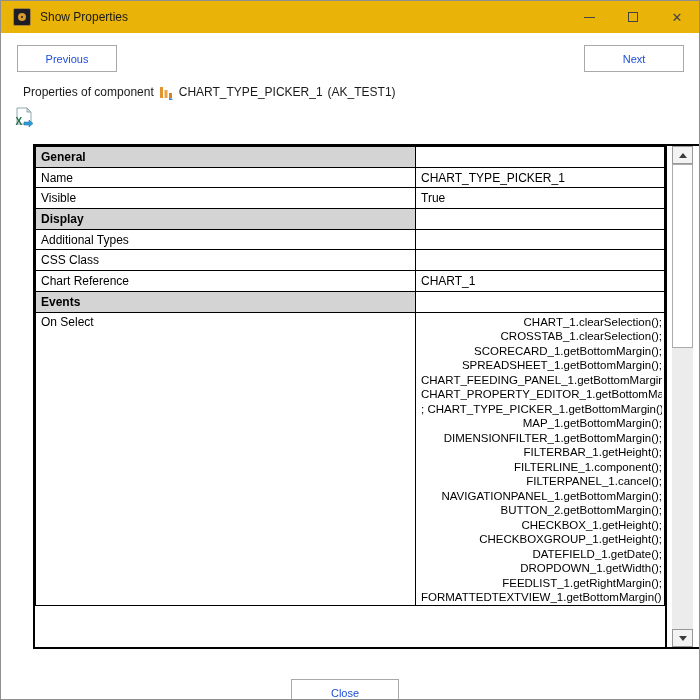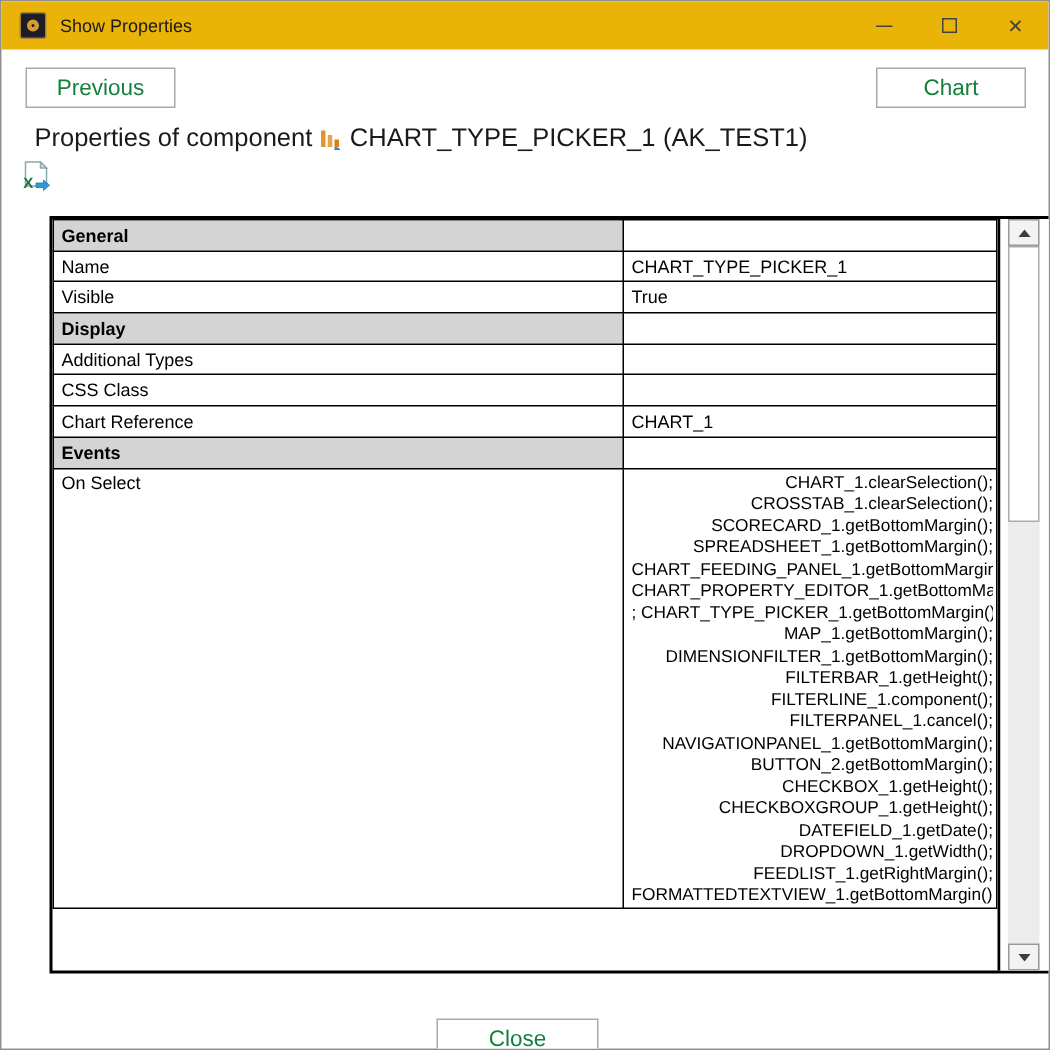--- a/index.html
+++ b/index.html
@@ -21,27 +21,27 @@
     border-radius:2px; display:flex; align-items:center; justify-content:center; flex:0 0 auto; }
   .app-icon .ring { width:8px; height:8px; border:3px solid #d8992e; border-radius:50%; }
   .win-title { margin-left:9px; font-size:12px; color:#1a1a1a; }
   .win-controls { position:absolute; right:0; top:0; height:32px; display:flex; }
   .win-btn { width:44px; height:32px; display:flex; align-items:center; justify-content:center; cursor:default; }
   .glyph-min { width:11px; height:1px; background:#444; display:block; }
   .glyph-max { width:10px; height:10px; border:1px solid #444; display:block; }
   .glyph-close { font-size:13px; color:#444; line-height:1; }
   
   .btn { position:absolute; background:#fff; border:1px solid #a9a9a9;
-    font-family:"Liberation Sans", sans-serif; font-size:15px; color:#15803d; cursor:default; }
+    font-family:"Liberation Sans", sans-serif; font-size:11px; color:#1d4ed8; cursor:default; }
   .btn-prev { left:16px; top:44px; width:100px; height:27px; }
   .btn-next { left:583px; top:44px; width:100px; height:27px; }
   .btn-close { left:290px; top:678px; width:108px; height:27px; }
   
   .header-line { position:absolute; left:22px; top:82px; height:18px;
-    display:flex; align-items:center; gap:5px; font-size:17px; white-space:pre; }
+    display:flex; align-items:center; gap:5px; font-size:12px; white-space:pre; }
   .chart-icon { width:15px; height:15px; }
   .excel-icon { position:absolute; left:13px; top:106px; width:20px; height:21px; cursor:pointer; }
   
   .table-container { position:absolute; left:16px; top:143px; width:672px; height:505px;
     border:2px solid #000; background:#fff; display:flex;margin-left:16px; }
   .table-wrap { width:632px; border-right:2px solid #000; overflow:hidden; }
   table.props { width:100%; border-collapse:collapse; table-layout:fixed; }
   table.props td { border:1px solid #000; font-size:12px; padding:0 2px 0 5px;
     overflow:hidden; white-space:nowrap; color:#000; }
   td.c-label { width:380px; }
@@ -78,21 +78,21 @@
       <div class="win-btn">
         <span class="glyph-max"></span>
       </div>
       <div class="win-btn">
         <span class="glyph-close">✕</span>
       </div>
     </div>
   </div>
 
   <button class="btn btn-prev">Previous</button>
-  <button class="btn btn-next">Chart</button>
+  <button class="btn btn-next">Next</button>
 
   <div class="header-line">
     <span>Properties of component</span>
     <svg class="chart-icon" viewBox="0 0 15 15">
       <rect x="1" y="2" width="3" height="11" fill="#e0952f"></rect>
       <rect x="5.5" y="5" width="3" height="8" fill="#e8a445"></rect>
       <rect x="10" y="8" width="3" height="5" fill="#d7801f"></rect>
       <path d="M10 13 q3 0 4 2 l-4 0 z" fill="#3a7fd5"></path>
     </svg>
     <span>CHART_TYPE_PICKER_1</span>

